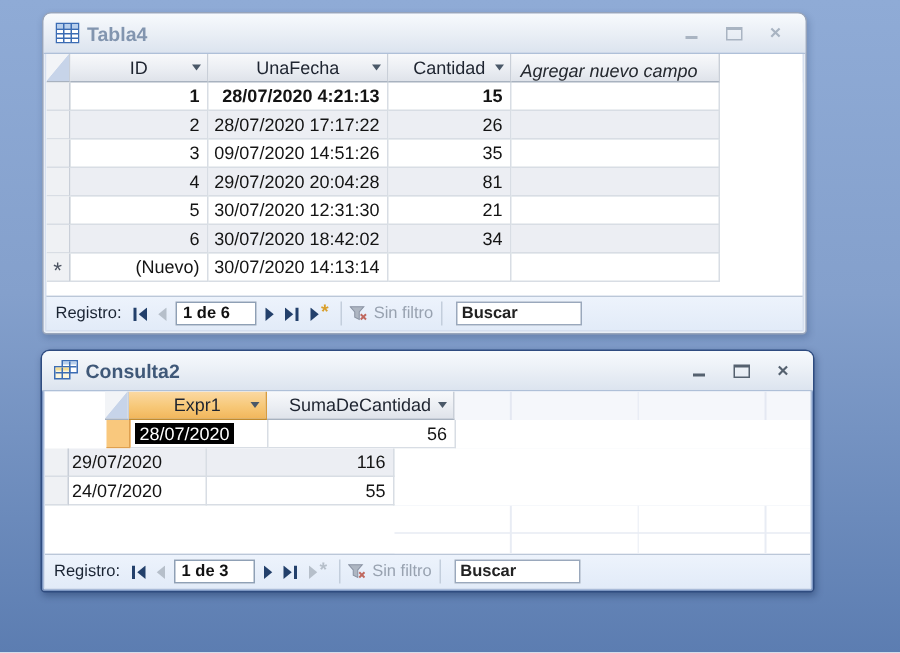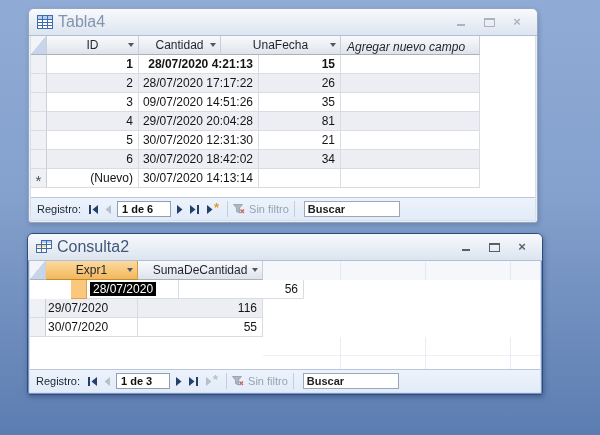--- a/index.html
+++ b/index.html
@@ -11,21 +11,21 @@
   .win{position:absolute;display:flex;flex-direction:column;
        border-radius:6px 6px 3px 3px;box-shadow:1px 2px 5px rgba(20,40,80,.25);}
   .win1{left:28px;top:8px;width:508px;height:213px;border:1px solid #97A4BA;
         background:#D5DFEF;box-shadow:inset 0 0 0 1px #E9EEF5,1px 2px 5px rgba(20,40,80,.22);}
   .win2{left:27px;top:233px;width:514px;height:160px;border:1px solid #2F4C80;
         background:#D5DFEF;box-shadow:inset 0 0 0 1px #7C96C2,1px 2px 5px rgba(10,30,70,.35);}
   .titlebar{height:26px;display:flex;align-items:center;padding:0 8px;flex:0 0 auto;
         background:linear-gradient(to bottom,#F7FAFD 0%,#E9EEF5 55%,#DCE4EF 100%);
         border-radius:5px 5px 0 0;border-bottom:1px solid #AFC0D8;}
   .titleicon{margin-right:5px;display:inline-flex;}
-  .titletext{font-size:16px;flex:1 1 auto;white-space:nowrap;}
+  .titletext{font-size:13px;flex:1 1 auto;white-space:nowrap;font-weight:bold;}
   .win1 .titletext{color:#8295AF;}
   .win2 .titletext{color:#3F5878;}
   .controls{display:flex;align-items:center;gap:16px;margin-right:6px;}
   .win1 .controls{color:#A9B4C2;}
   .win2 .controls{color:#55616F;}
   .ctl{display:inline-flex;align-items:center;justify-content:center;width:12px;height:12px;cursor:default;}
   .minglyph{width:8px;height:2px;background:currentColor;margin-top:6px;}
   .maxglyph{width:9px;height:6px;border:1px solid currentColor;border-top-width:2px;}
   .closeglyph{font-size:13px;font-weight:bold;line-height:10px;}
 
@@ -87,21 +87,21 @@
   .navbtn{display:inline-flex;align-items:center;justify-content:center;height:16px;padding:0 3px;color:#23406B;}
   .navbtn.disabled{color:#B6BFCA;}
   .navbtn svg{display:block;}
   .recbox{box-sizing:border-box;width:54px;height:16px;background:#fff;border:1px solid #8FA0B5;
           font-size:11px;font-weight:600;color:#111;display:flex;align-items:center;padding-left:4px;margin:0 2px;}
   .newstar{font-size:13px;font-weight:bold;line-height:8px;margin-left:1px;margin-top:-2px;}
   .win1 .newstar{color:#D99F2B;}
   .win2 .newstar{color:#B6BFCA;}
   .navsep{width:1px;height:16px;background:#C3CEDC;margin:0 5px;}
   .filterbox{display:flex;align-items:center;gap:4px;color:#98A2B0;white-space:nowrap;}
-  .searchbox{box-sizing:border-box;width:96px;height:16px;border:1px solid #9AA8BC;background:#fff;
+  .searchbox{box-sizing:border-box;width:84px;height:16px;border:1px solid #9AA8BC;background:#fff;
           font-family:"Liberation Sans",sans-serif;font-size:11px;font-weight:600;color:#222;padding:0 3px;margin-left:4px;}
   .filler{flex:1 1 auto;}
 </style>
 </head>
 <body>
 
 <div id="stage">
 
   <div class="win win1">
     <div class="titlebar">
@@ -128,26 +128,26 @@
       </span>
     </div>
 
     <div class="body">
       <div class="hrow">
         <div class="corner c-sel"></div>
         <div class="hcell c-id">
           <span class="hlabel">ID</span>
           <span class="harrow"></span>
         </div>
+        <div class="hcell c-fecha">
+          <span class="hlabel">UnaFecha</span>
+          <span class="harrow"></span>
+        </div>
         <div class="hcell c-cant">
           <span class="hlabel">Cantidad</span>
-          <span class="harrow"></span>
-        </div>
-        <div class="hcell c-fecha">
-          <span class="hlabel">UnaFecha</span>
           <span class="harrow"></span>
         </div>
         <div class="hcell c-new newf">
           <span class="hlabel">Agregar nuevo campo</span>
         </div>
       </div>
 
       <div class="row bold">
         <div class="rsel c-sel"></div>
         <div class="cell c-id num">1</div>
@@ -270,21 +270,21 @@
           </span>
         <span class="ctl closeglyph">×</span>
       </span>
     </div>
 
     <div class="body">
       <div class="ghost">
         <div class="ghost-head"></div>
         <div class="ghost-lines"></div>
       </div>
-      <div class="hrow" style="position:relative;">
+      <div class="hrow" style="position:relative;padding-left:40px;">
         <div class="corner c-sel"></div>
         <div class="hcell sel c-expr">
           <span class="hlabel">Expr1</span>
           <span class="harrow"></span>
         </div>
         <div class="hcell c-suma">
           <span class="hlabel">SumaDeCantidad</span>
           <span class="harrow"></span>
         </div>
       </div>
@@ -296,21 +296,21 @@
         </div>
         <div class="cell c-suma num">56</div>
       </div>
       <div class="row alt" style="position:relative;text-align:right;">
         <div class="rsel c-sel"></div>
         <div class="cell c-expr txt">29/07/2020</div>
         <div class="cell c-suma num">116</div>
       </div>
       <div class="row" style="position:relative;">
         <div class="rsel c-sel"></div>
-        <div class="cell c-expr txt">30/07/2020</div>
+        <div class="cell c-expr txt">24/07/2020</div>
         <div class="cell c-suma num">55</div>
       </div>
     </div>
 
     <div class="navbar">
       <span class="navlabel">Registro:</span>
       <span class="navbtn">
         <svg width="11" height="9" viewBox="0 0 11 9">
             <rect x="1" y="0" width="2" height="9" fill="currentColor"></rect>
             <path d="M10 0 L4.5 4.5 L10 9 Z" fill="currentColor"></path>

